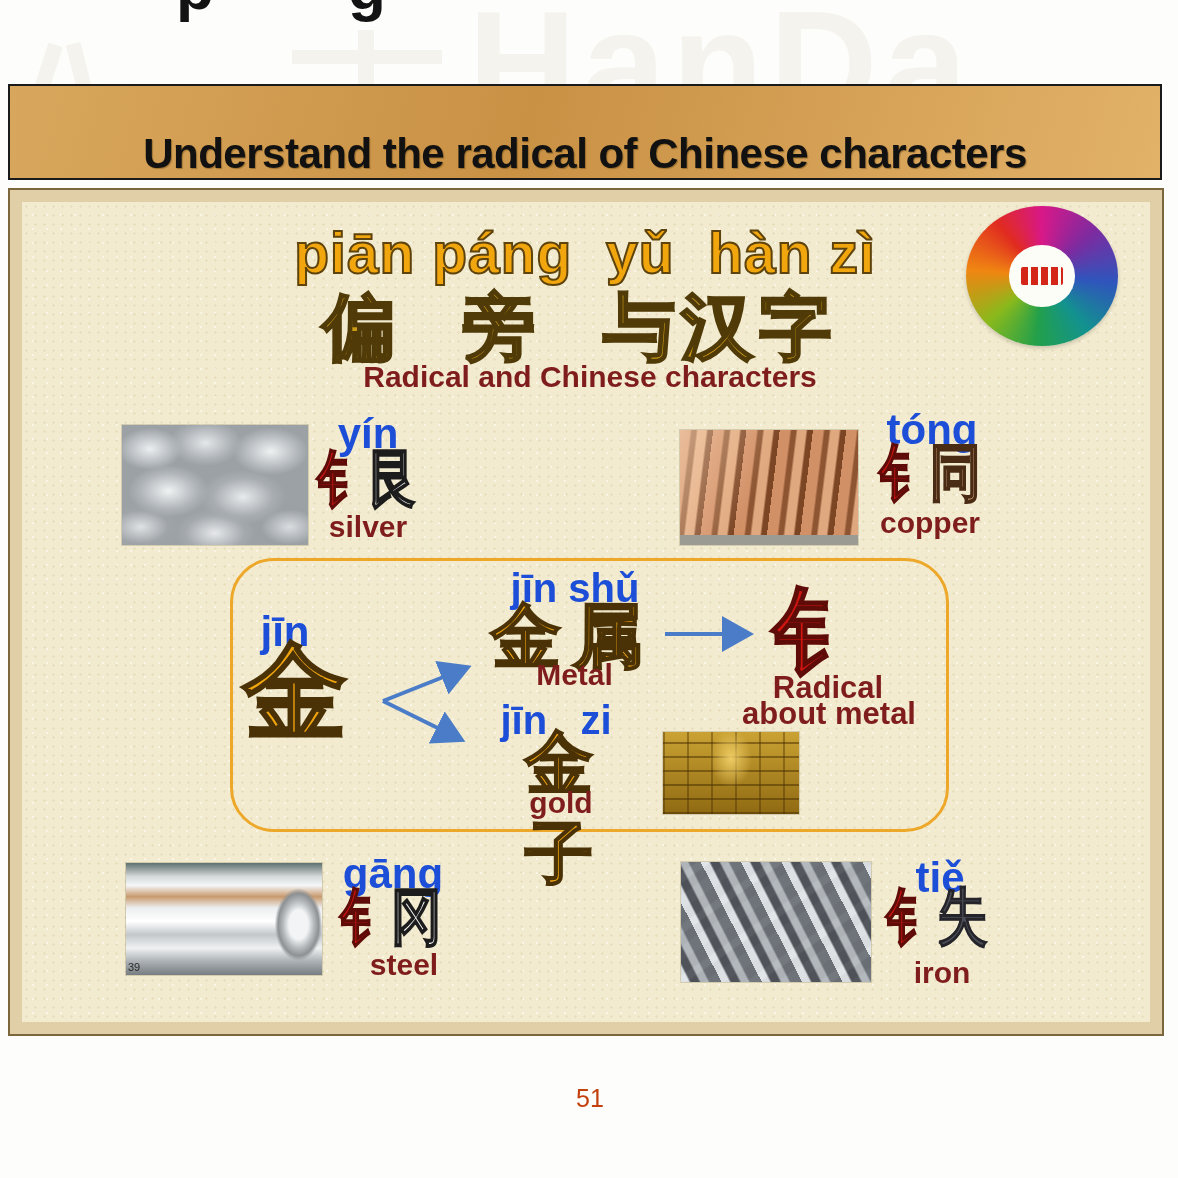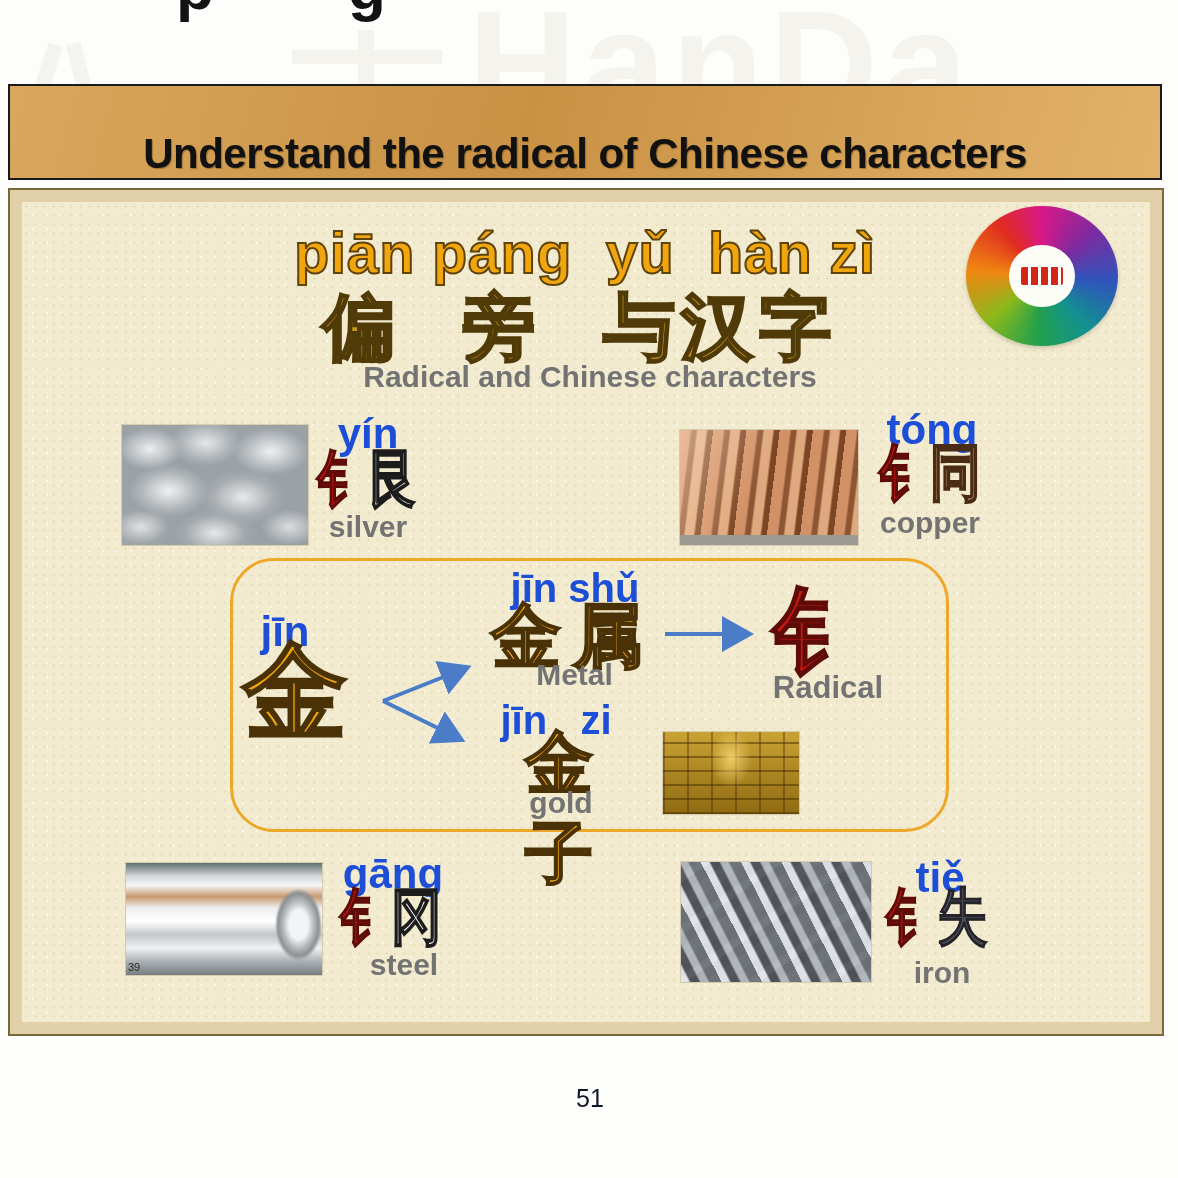--- a/index.html
+++ b/index.html
@@ -37,21 +37,21 @@
   .slide-cream{position:absolute;left:12px;top:12px;right:12px;bottom:12px;
     background-color:#f2ebcf;
     background-image:radial-gradient(rgba(203,190,146,.28) 1px,transparent 1.4px),
                      radial-gradient(rgba(255,255,255,.5) 1px,transparent 1.4px);
     background-size:9px 9px,14px 14px;background-position:0 0,4px 6px;}
 
   
   .z{z-index:4;} .ctr{text-align:center;}
   .pre{white-space:pre;}
   .pinyin-black{font-size:42px;font-weight:bold;color:#1d4ed8;}
-  .red-label{font-size:30px;font-weight:bold;color:#737373;}
+  .red-label{font-size:30px;font-weight:bold;color:#7f1d1d;}
   .gold-outline{color:#f2a60e;-webkit-text-stroke:2px #5f430c;}
   .hz{font-family:"DejaVu Sans","Liberation Sans",sans-serif;}
 
   .title-pinyin{left:230px;top:220px;width:710px;font-size:57px;font-weight:bold;
     letter-spacing:1px;}
   .title-hanzi{left:190px;top:280px;width:780px;font-size:72px;font-weight:bold;
     color:#cd9a14;-webkit-text-stroke:2.5px #4f3a08;letter-spacing:6px;}
   .title-english{left:280px;top:360px;width:620px;}
 
   
@@ -133,21 +133,21 @@
   .copper-hanzi{left:866px;top:440px;width:128px;}
   .copper-label{left:866px;top:506px;width:128px;}
   .steel-pinyin{left:336px;top:850px;width:114px;}
   .steel-hanzi{left:330px;top:884px;width:122px;}
   .steel-label{left:354px;top:948px;width:100px;}
   .iron-pinyin{left:898px;top:854px;width:84px;}
   .iron-hanzi{left:874px;top:884px;width:126px;}
   .iron-label{left:902px;top:956px;width:80px;}
 
   
-  .page-number{left:540px;top:1084px;width:100px;font-size:25px;color:#0f172a;z-index:2;}
+  .page-number{left:540px;top:1084px;width:100px;font-size:25px;color:#c2410c;z-index:2;}
 </style>
 </head>
 <body>
 
 <div class="page">
 
   <div class="abs wm-text">HanDa</div>
   <div class="abs wm-bar wm-b1"></div>
   <div class="abs wm-bar wm-b2"></div>
   <div class="abs wm-cross"></div>
@@ -204,20 +204,21 @@
   <div class="abs z ctr gold-outline jinshu-hanzi hz">金属</div>
   <div class="abs z ctr red-label metal-label">Metal</div>
 
   <div class="abs z ctr pinyin-black pre jinzi-pinyin">jīn   zi</div>
   <div class="abs z ctr gold-outline jinzi-hanzi hz">金子</div>
   <div class="abs z ctr red-label gold-label">gold</div>
   <div class="abs photo photo-gold"></div>
 
   <div class="abs z ctr radical-hanzi hz">钅</div>
   <div class="abs z ctr red-label radical-l1">Radical</div>
+  <div class="abs z ctr red-label radical-l2">about metal</div>
 
   <svg class="abs arrows" width="1178" height="1178" viewBox="0 0 1178 1178">
     <defs>
       <marker id="ah" markerWidth="9" markerHeight="9" refX="6.5" refY="4.5" orient="auto">
         <path d="M0,0 L8,4.5 L0,9 z" fill="#4a7cc8"></path>
       </marker>
     </defs>
     <line x1="383" y1="701" x2="466" y2="668" stroke="#4a7cc8" stroke-width="4" marker-end="url(#ah)"></line>
     <line x1="383" y1="701" x2="460" y2="739" stroke="#4a7cc8" stroke-width="4" marker-end="url(#ah)"></line>
     <line x1="665" y1="634" x2="748" y2="634" stroke="#4a7cc8" stroke-width="4" marker-end="url(#ah)"></line>

